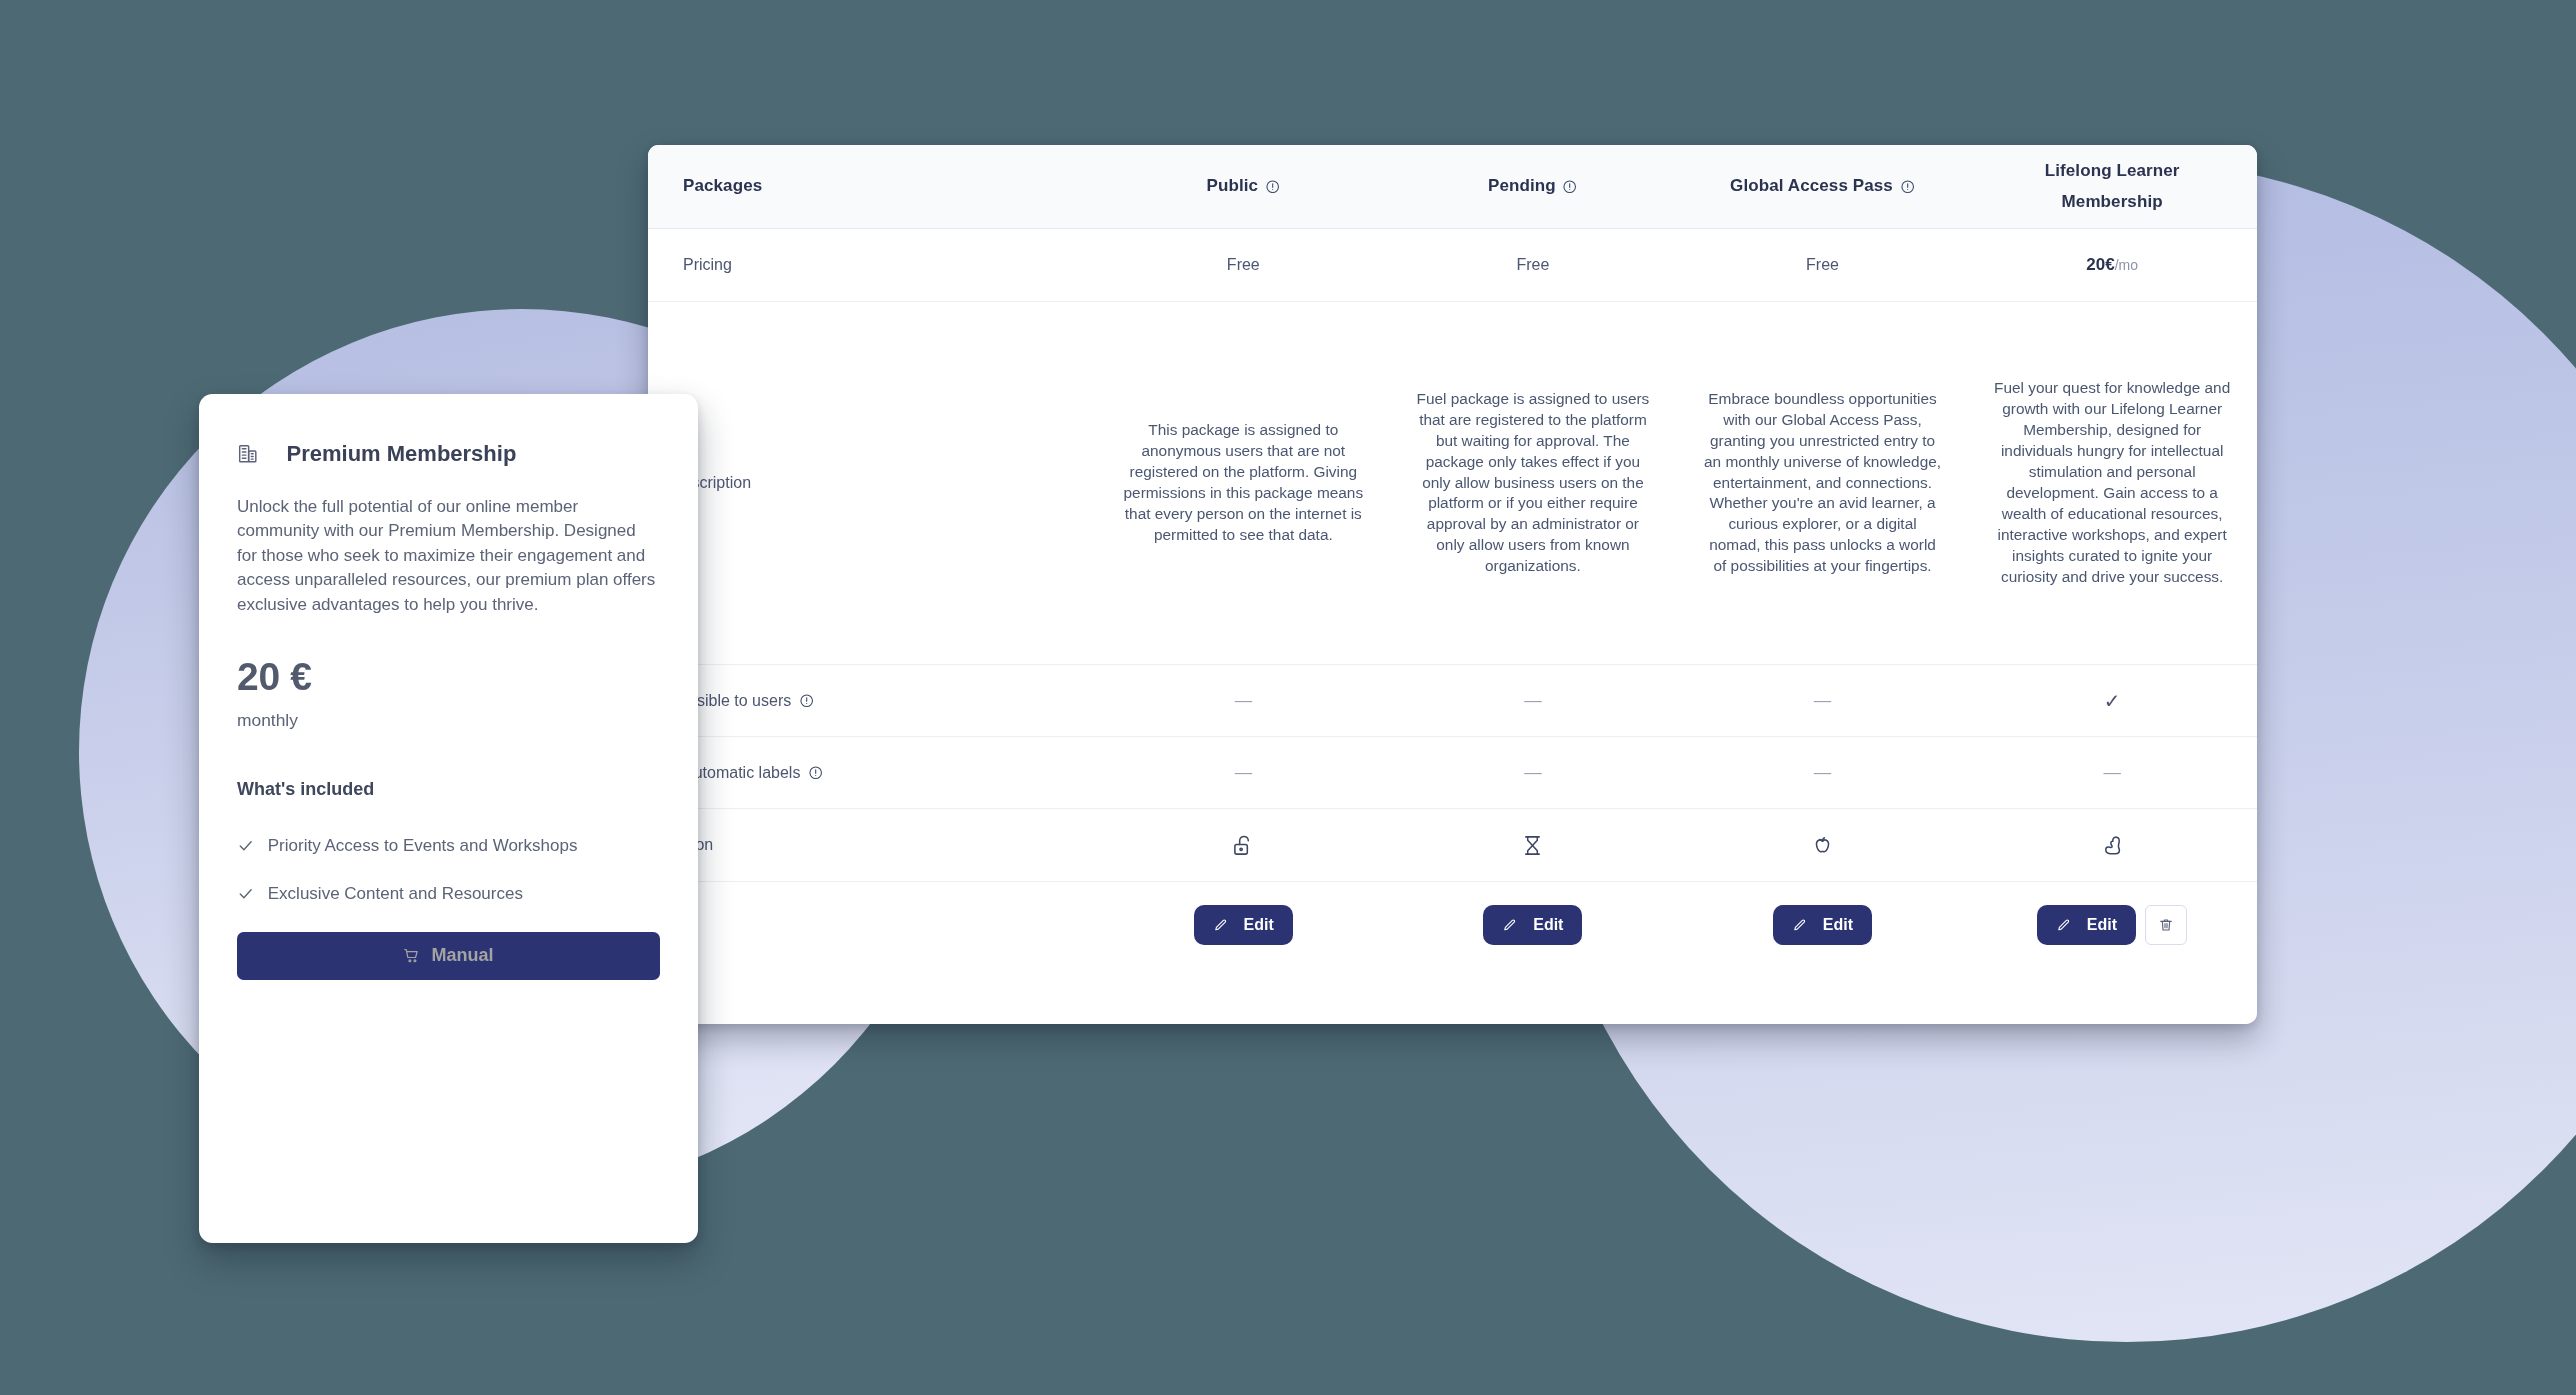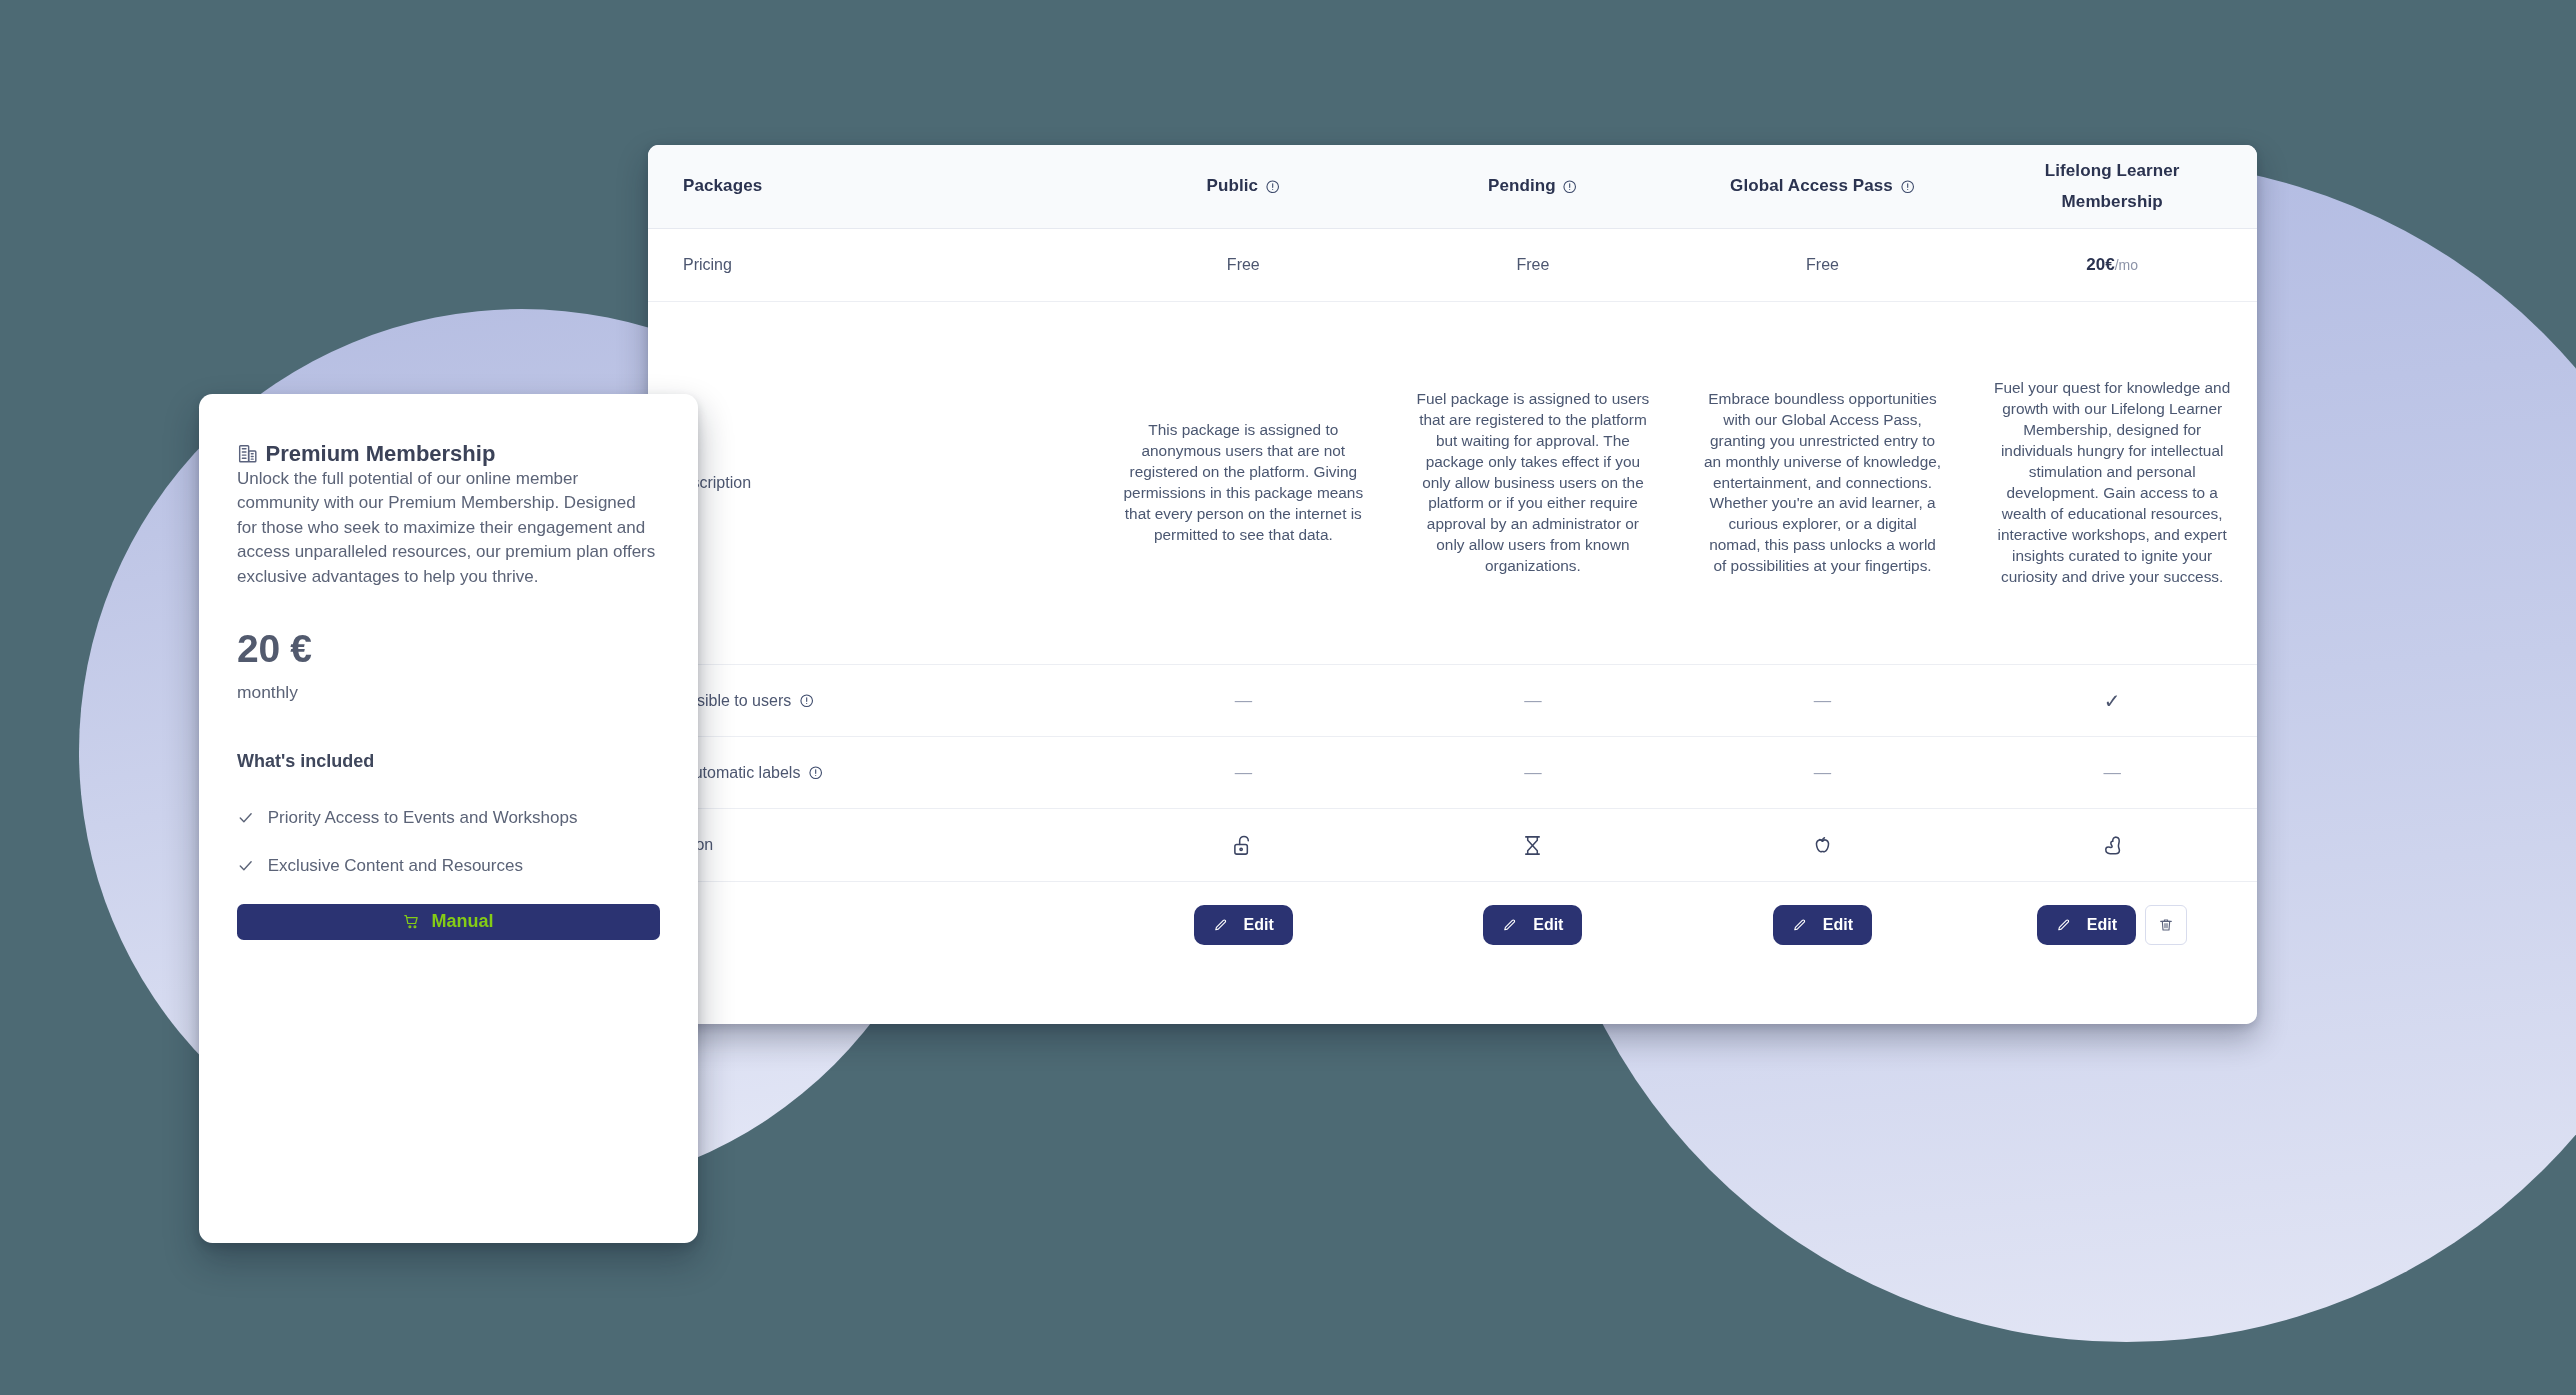--- a/index.html
+++ b/index.html
@@ -162,21 +162,22 @@
     left: 199px; top: 394px;
     width: 499px; height: 849px;
     background: #ffffff;
     border-radius: 13.4px;
     box-shadow: 0 17.4px 35px rgba(17,24,39,0.32), 0 4px 9.4px rgba(17,24,39,0.16);
     padding: 47px 38px 0 38px;
   }
   #card-title-row {
     display: flex;
     align-items: center;
-    gap: 7px;
+    gap: 28px;
+    margin-bottom: 28px;
   }
   .card-icon { width: 21.5px; height: 21.5px; color: #5a627d; flex: 0 0 21.5px; }
   .card-icon svg { display: block; width: 21.5px; height: 21.5px; }
   #card-title {
     font-size: 22px;
     font-weight: 700;
     color: #3b4258;
   }
   #card-desc {
     font-size: 17px;
@@ -208,23 +209,23 @@
     align-items: center;
     gap: 13.4px;
     margin-bottom: 28px;
   }
   .feat-check { width: 17.4px; height: 17.4px; color: #5b6377; flex: 0 0 17.4px; }
   .feat-check svg { display: block; width: 17.4px; height: 17.4px; }
   .feat-label { font-size: 17px; color: #5b6377; }
   #card-cta {
     margin-top: 20px;
     width: 100%;
-    height: 36px;
+    height: 48px;
     background: #2b3372;
-    color: #84cc16;
+    color: #a3a3a3;
     border: none;
     border-radius: 6.7px;
     font-family: "Liberation Sans", sans-serif;
     font-size: 18px;
     font-weight: 600;
     display: flex;
     align-items: center;
     justify-content: center;
     gap: 10.7px;
     cursor: pointer;

